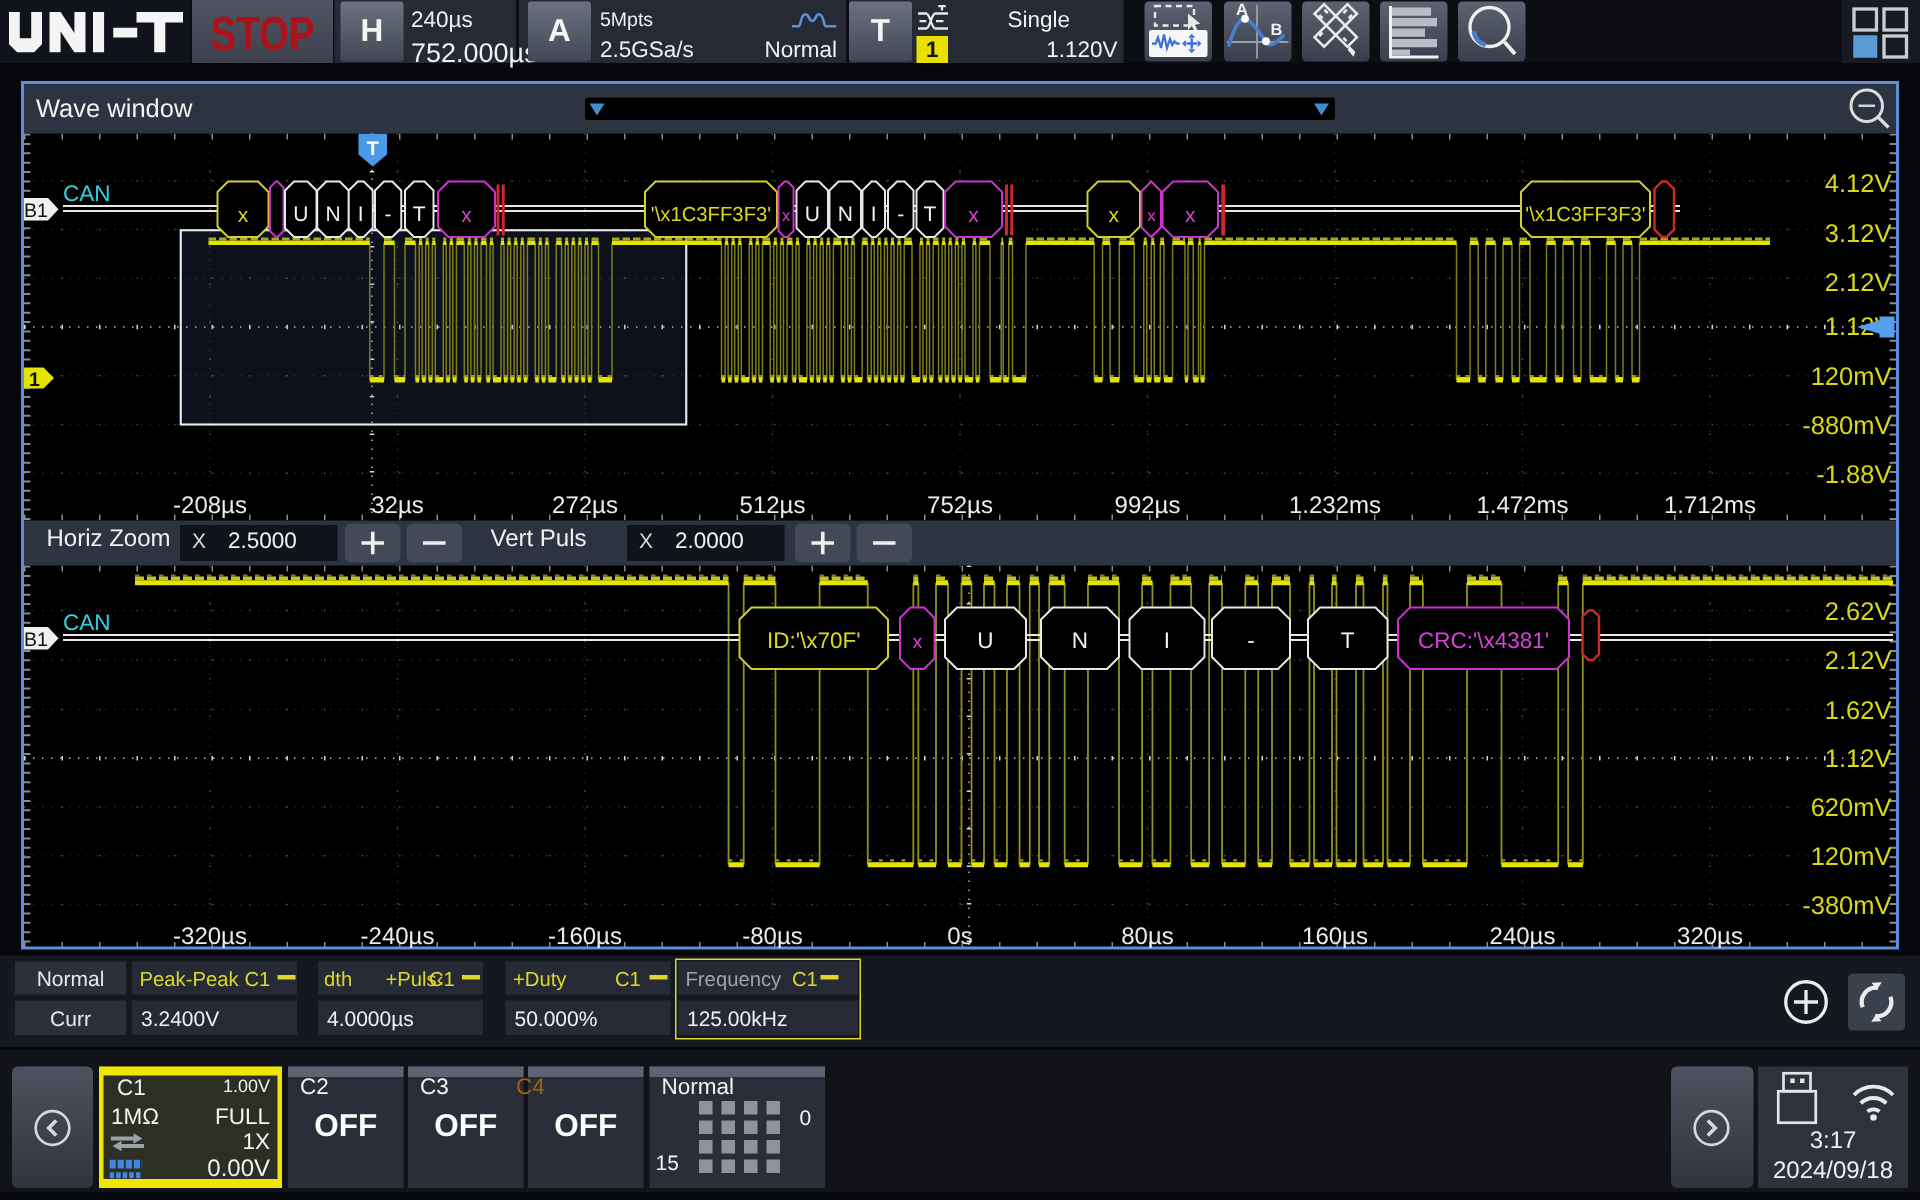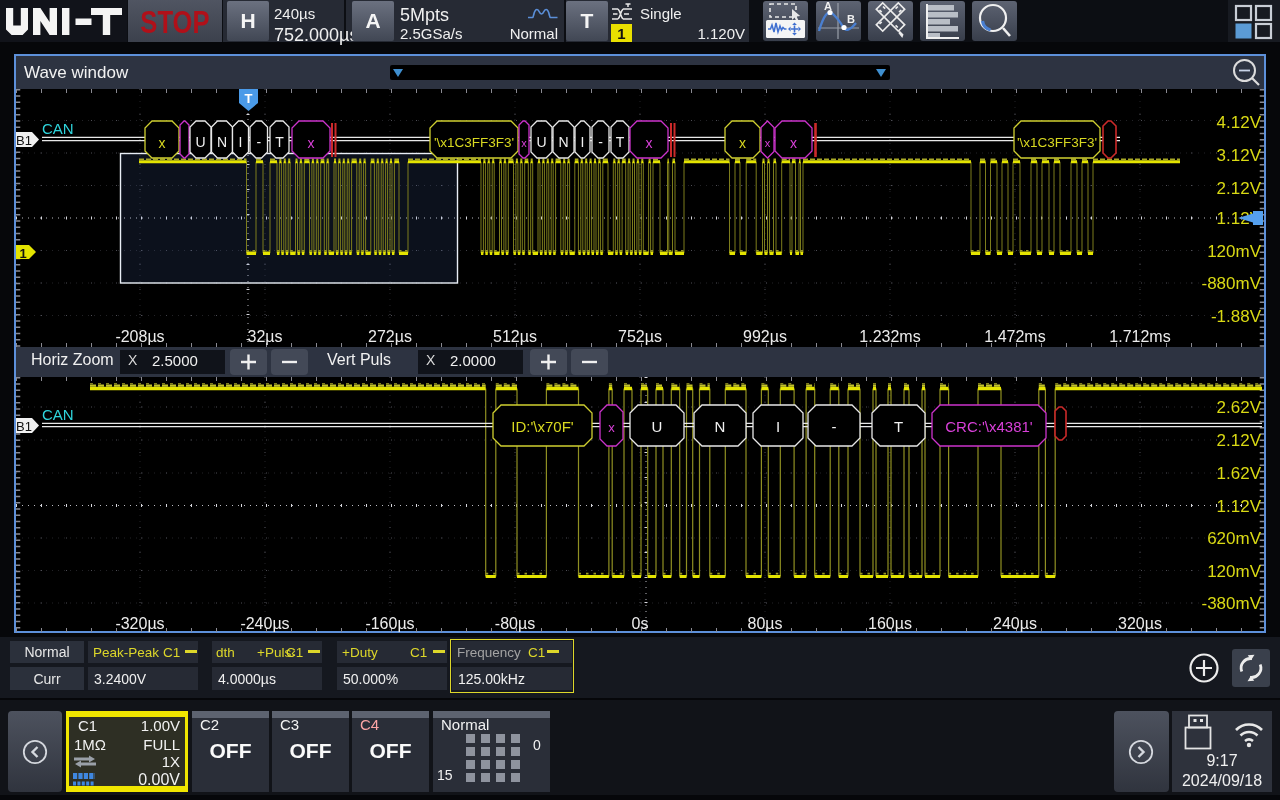--- a/index.html
+++ b/index.html
@@ -25,38 +25,38 @@
 <path d="M85 0 h31 v7 h-11.8 v20 h-7.4 V7 H85 Z"></path>
 </g>
   </svg>
 <div class="abs" style="left:227px;top:1px;width:42px;height:40px;background:linear-gradient(#6b7180,#414754);border-radius:2px;"></div>
 <div class="t" style="left:227px;top:9px;width:42px;text-align:center;font-size:21px;font-weight:bold;color:#f5f5f5;">H</div>
 <div class="t" style="left:274px;top:5px;font-size:15px;color:#f0f0f0;">240µs</div>
 <div class="t" style="left:274px;top:25px;font-size:18px;color:#f0f0f0;">752.000µs</div>
 
 <div class="abs" style="left:352px;top:1px;width:42px;height:40px;background:linear-gradient(#6b7180,#414754);border-radius:2px;"></div>
 <div class="t" style="left:352px;top:9px;width:42px;text-align:center;font-size:21px;font-weight:bold;color:#f5f5f5;">A</div>
-<div class="t" style="left:400px;top:5px;font-size:18px;color:#f0f0f0;">5Mpts</div>
+<div class="t" style="left:400px;top:5px;font-size:13px;color:#f0f0f0;">5Mpts</div>
 <div class="t" style="left:400px;top:25px;font-size:15px;color:#f0f0f0;">2.5GSa/s</div>
 <div class="t" style="left:490px;top:25px;width:68px;text-align:right;font-size:15px;color:#f0f0f0;">Normal</div>
 <svg class="abs" style="left:527px;top:6px;" width="32" height="13" viewBox="0 0 32 13">
 <path d="M1 11.5 h4.5 C7 11.5 6.5 3.5 10 3.5 C12.5 3.5 12 8 14.5 8 C17 8 16.5 3.5 19 3.5 C22.5 3.5 22 11.5 23.5 11.5 h7" fill="none" stroke="#5b8fd8" stroke-width="1.7"></path>
   </svg>
 
 <div class="abs" style="left:566px;top:1px;width:42px;height:40px;background:linear-gradient(#6b7180,#414754);border-radius:2px;"></div>
 <div class="t" style="left:566px;top:9px;width:42px;text-align:center;font-size:21px;font-weight:bold;color:#f5f5f5;">T</div>
 <svg class="abs" style="left:610px;top:2px;" width="24" height="20" viewBox="0 0 24 20">
 <path d="M2 7 h6 M13 7 h9 M2 17 h6 M13 17 h9" stroke="#e8e8e8" stroke-width="1.7" fill="none"></path>
 <path d="M8 7 C10.5 9.5,10.5 14.5,13 17 M13 7 C10.5 9.5,10.5 14.5,8 17" stroke="#e8e8e8" stroke-width="1.5" fill="none"></path>
 <path d="M3 12 h4.5 M14 12 h5" stroke="#e8e8e8" stroke-width="1.5"></path>
 <path d="M15.5 2 h5 M18 2 v3" stroke="#e8e8e8" stroke-width="1.5"></path>
 </svg>
 <div class="abs" style="left:611px;top:24px;width:21px;height:18px;background:#e9e000;"></div>
 <div class="t" style="left:611px;top:25px;width:21px;text-align:center;font-size:15px;font-weight:bold;color:#111;">1</div>
-<div class="t" style="left:640px;top:5px;width:105px;text-align:left;font-size:15px;color:#f0f0f0;">Single</div>
+<div class="t" style="left:640px;top:5px;width:105px;text-align:center;font-size:15px;color:#f0f0f0;">Single</div>
 <div class="t" style="left:640px;top:25px;width:105px;text-align:right;font-size:15px;color:#f0f0f0;">1.120V</div>
 <div class="abs" style="left:763px;top:1px;width:45px;height:40px;background:linear-gradient(#5d6372,#383e4b);border-radius:3px;"></div>
 <div class="abs" style="left:816px;top:1px;width:45px;height:40px;background:linear-gradient(#5d6372,#383e4b);border-radius:3px;"></div>
 <div class="abs" style="left:868px;top:1px;width:45px;height:40px;background:linear-gradient(#5d6372,#383e4b);border-radius:3px;"></div>
 <div class="abs" style="left:920px;top:1px;width:45px;height:40px;background:linear-gradient(#5d6372,#383e4b);border-radius:3px;"></div>
 <div class="abs" style="left:972px;top:1px;width:45px;height:40px;background:linear-gradient(#5d6372,#383e4b);border-radius:3px;"></div>
 <svg class="abs" style="left:763px;top:1px;" width="45" height="40" viewBox="0 0 45 40">
 <rect x="7" y="3" width="26" height="13" fill="none" stroke="#e8e8e8" stroke-width="1.6" stroke-dasharray="4 3"></rect>
 <path d="M29 8 l0 11 2.6 -2.6 1.8 3.8 2 -1 -1.8 -3.7 3.6 -0.6 Z" fill="#e8e8e8"></path>
 <rect x="3" y="19" width="39" height="18" fill="#f5f5f5" rx="1.5"></rect>
@@ -382,21 +382,21 @@
 </svg>
 
 <div class="abs" style="left:0;top:700px;width:1280px;height:95px;background:#111318;"></div>
 <div class="abs" style="left:8px;top:711px;width:54px;height:81px;background:linear-gradient(#4d525e,#30343e);border-radius:4px;"></div>
 <svg class="abs" style="left:22px;top:739px;" width="26" height="26">
     <circle cx="13" cy="13" r="11.2" fill="none" stroke="#d5d8de" stroke-width="1.8"></circle>
     <path d="M15.5 8 l-5 5 5 5" fill="none" stroke="#d5d8de" stroke-width="2.4"></path>
   </svg>
 <div class="abs" style="left:66px;top:711px;width:122px;height:81px;background:#2e2f24;border:3px solid #f0e600;border-top-width:6px;border-bottom-width:6px;"></div>
 <div class="t" style="left:78px;top:717px;font-size:15px;color:#f2f2f2;">C1</div>
-<div class="t" style="left:74px;top:717px;width:106px;text-align:right;font-size:15px;color:#f2f2f2;">1.00V</div>
+<div class="t" style="left:74px;top:717px;width:106px;text-align:right;font-size:12px;color:#f2f2f2;">1.00V</div>
 <div class="t" style="left:74px;top:736px;font-size:15px;color:#f2f2f2;">1MΩ</div>
 <div class="t" style="left:74px;top:736px;width:106px;text-align:right;font-size:15px;color:#f2f2f2;">FULL</div>
 <svg class="abs" style="left:73px;top:755px;" width="24" height="13" viewBox="0 0 24 13">
     <path d="M1 4 h16 M7 9 h16" stroke="#9aa0a8" stroke-width="2.8"></path>
     <path d="M16 0.5 l6 3.5 -6 3.5 Z M8 5.5 l-6 3.5 6 3.5 Z" fill="#9aa0a8"></path>
   </svg>
 <div class="t" style="left:74px;top:753px;width:106px;text-align:right;font-size:15px;color:#f2f2f2;">1X</div>
 <svg class="abs" style="left:73px;top:773px;" width="22" height="14" viewBox="0 0 22 14">
 <path d="M0 3 h22" stroke="#3f87e0" stroke-width="6" stroke-dasharray="4.2 1.2"></path>
 <path d="M0 10.5 h22" stroke="#3f87e0" stroke-width="4" stroke-dasharray="3 1.4"></path>
@@ -405,21 +405,21 @@
 <div class="abs" style="left:192px;top:711px;width:77px;height:81px;background:#2a2e38;"></div>
 <div class="abs" style="left:192px;top:711px;width:77px;height:7px;background:#5d6370;"></div>
 <div class="t" style="left:200px;top:716px;font-size:15px;color:#f2f2f2;">C2</div>
 <div class="t" style="left:192px;top:739px;width:77px;text-align:center;font-size:21px;font-weight:bold;color:#fafafa;">OFF</div>
 <div class="abs" style="left:272px;top:711px;width:77px;height:81px;background:#2a2e38;"></div>
 <div class="abs" style="left:272px;top:711px;width:77px;height:7px;background:#5d6370;"></div>
 <div class="t" style="left:280px;top:716px;font-size:15px;color:#f2f2f2;">C3</div>
 <div class="t" style="left:272px;top:739px;width:77px;text-align:center;font-size:21px;font-weight:bold;color:#fafafa;">OFF</div>
 <div class="abs" style="left:352px;top:711px;width:77px;height:81px;background:#2a2e38;"></div>
 <div class="abs" style="left:352px;top:711px;width:77px;height:7px;background:#5d6370;"></div>
-<div class="t" style="left:360px;top:716px;font-size:15px;color:#fca5a5;">C4</div>
+<div class="t" style="left:344px;top:716px;font-size:15px;color:#a16207;">C4</div>
 <div class="t" style="left:352px;top:739px;width:77px;text-align:center;font-size:21px;font-weight:bold;color:#fafafa;">OFF</div>
 <div class="abs" style="left:433px;top:711px;width:117px;height:81px;background:#2a2e38;"></div>
 <div class="abs" style="left:433px;top:711px;width:117px;height:7px;background:#5d6370;"></div>
 <div class="t" style="left:441px;top:716px;font-size:15px;color:#f2f2f2;">Normal</div>
 <div class="t" style="left:533px;top:737px;font-size:14px;color:#f2f2f2;">0</div>
 <div class="t" style="left:437px;top:767px;font-size:14px;color:#f2f2f2;">15</div>
 <div class="abs" style="left:466px;top:734px;width:9px;height:9px;background:#8e939e;"></div>
 <div class="abs" style="left:481px;top:734px;width:9px;height:9px;background:#8e939e;"></div>
 <div class="abs" style="left:496px;top:734px;width:9px;height:9px;background:#8e939e;"></div>
 <div class="abs" style="left:511px;top:734px;width:9px;height:9px;background:#8e939e;"></div>
@@ -446,13 +446,13 @@
 <rect x="9.5" y="5" width="3" height="3" fill="#e4e4e4"></rect>
     <rect x="16" y="5" width="3" height="3" fill="#e4e4e4"></rect>
 <rect x="1.5" y="13.5" width="25" height="21" fill="none" stroke="#e4e4e4" stroke-width="1.8"></rect>
 </svg>
 <svg class="abs" style="left:1234px;top:722px;" width="30" height="26" viewBox="0 0 30 26">
 <path d="M2 8 a18 18 0 0 1 26 0" fill="none" stroke="#e8e8e8" stroke-width="2.6"></path>
 <path d="M6.5 13.5 a12 12 0 0 1 17 0" fill="none" stroke="#e8e8e8" stroke-width="2.6"></path>
 <path d="M11 19 a6.5 6.5 0 0 1 8 0" fill="none" stroke="#e8e8e8" stroke-width="2.6"></path>
 <circle cx="15" cy="23" r="2.2" fill="#e8e8e8"></circle>
 </svg>
-<div class="t" style="left:1172px;top:752px;width:100px;text-align:center;font-size:16px;color:#f0f0f0;">9:17</div>
+<div class="t" style="left:1172px;top:752px;width:100px;text-align:center;font-size:16px;color:#f0f0f0;">3:17</div>
 <div class="t" style="left:1172px;top:772px;width:100px;text-align:center;font-size:16px;color:#f0f0f0;">2024/09/18</div>
 </body></html>

